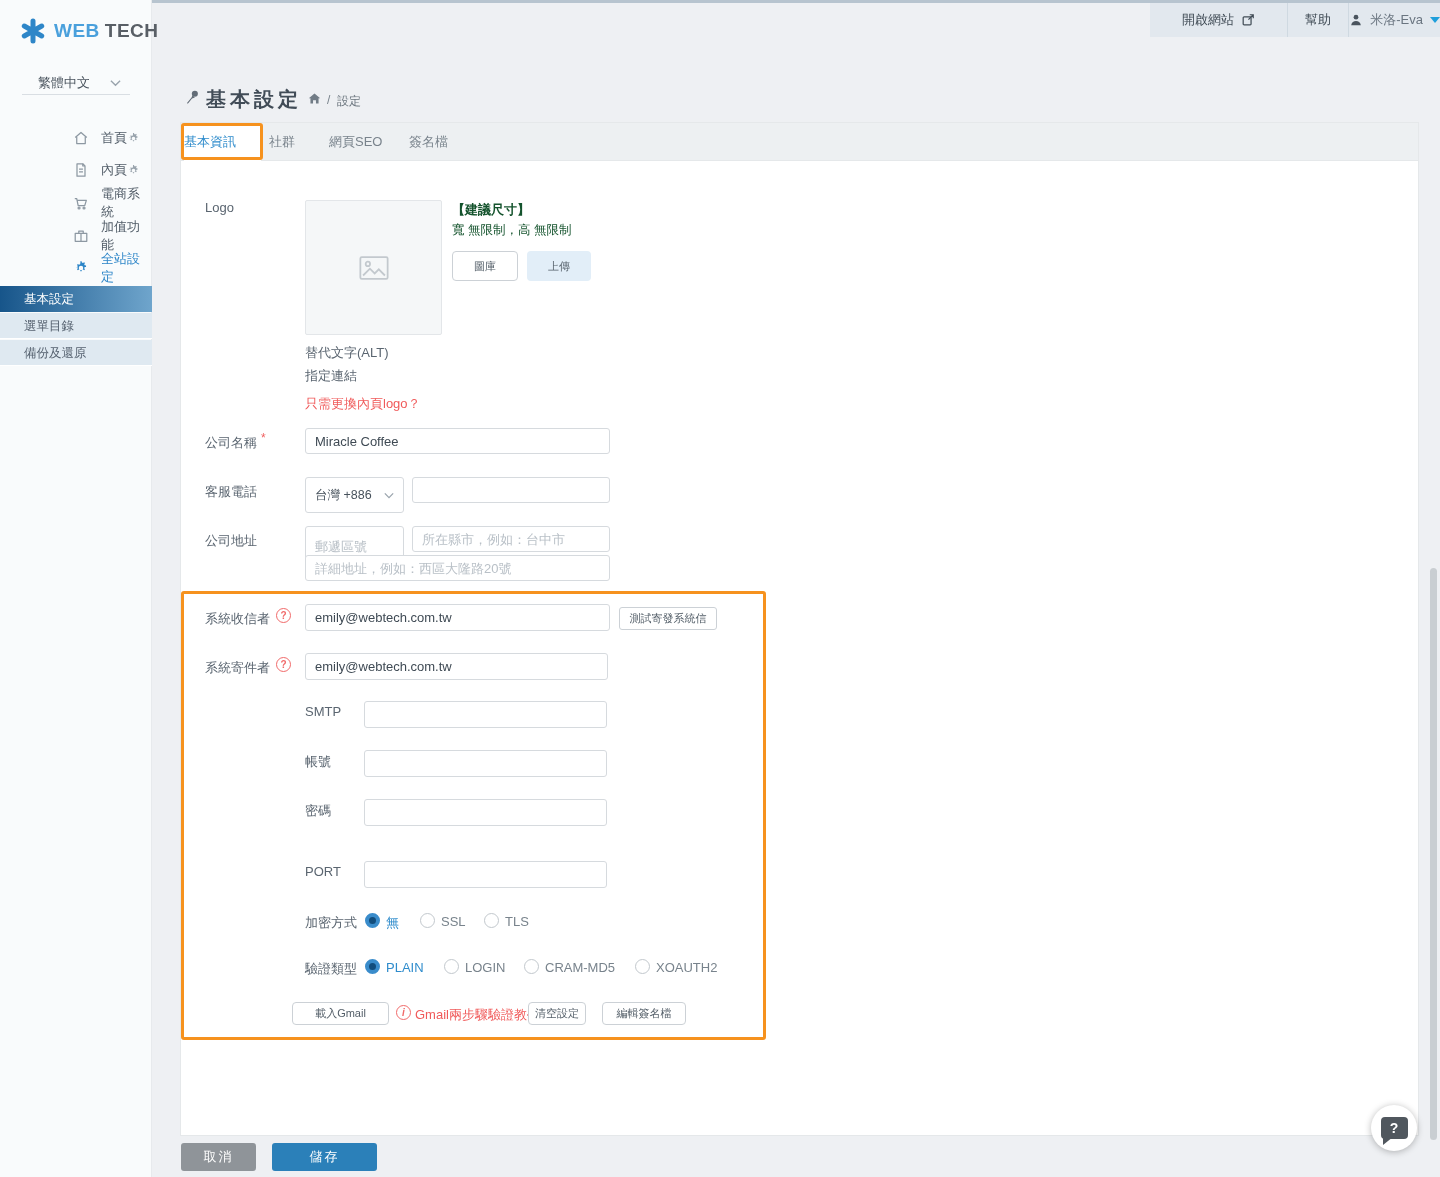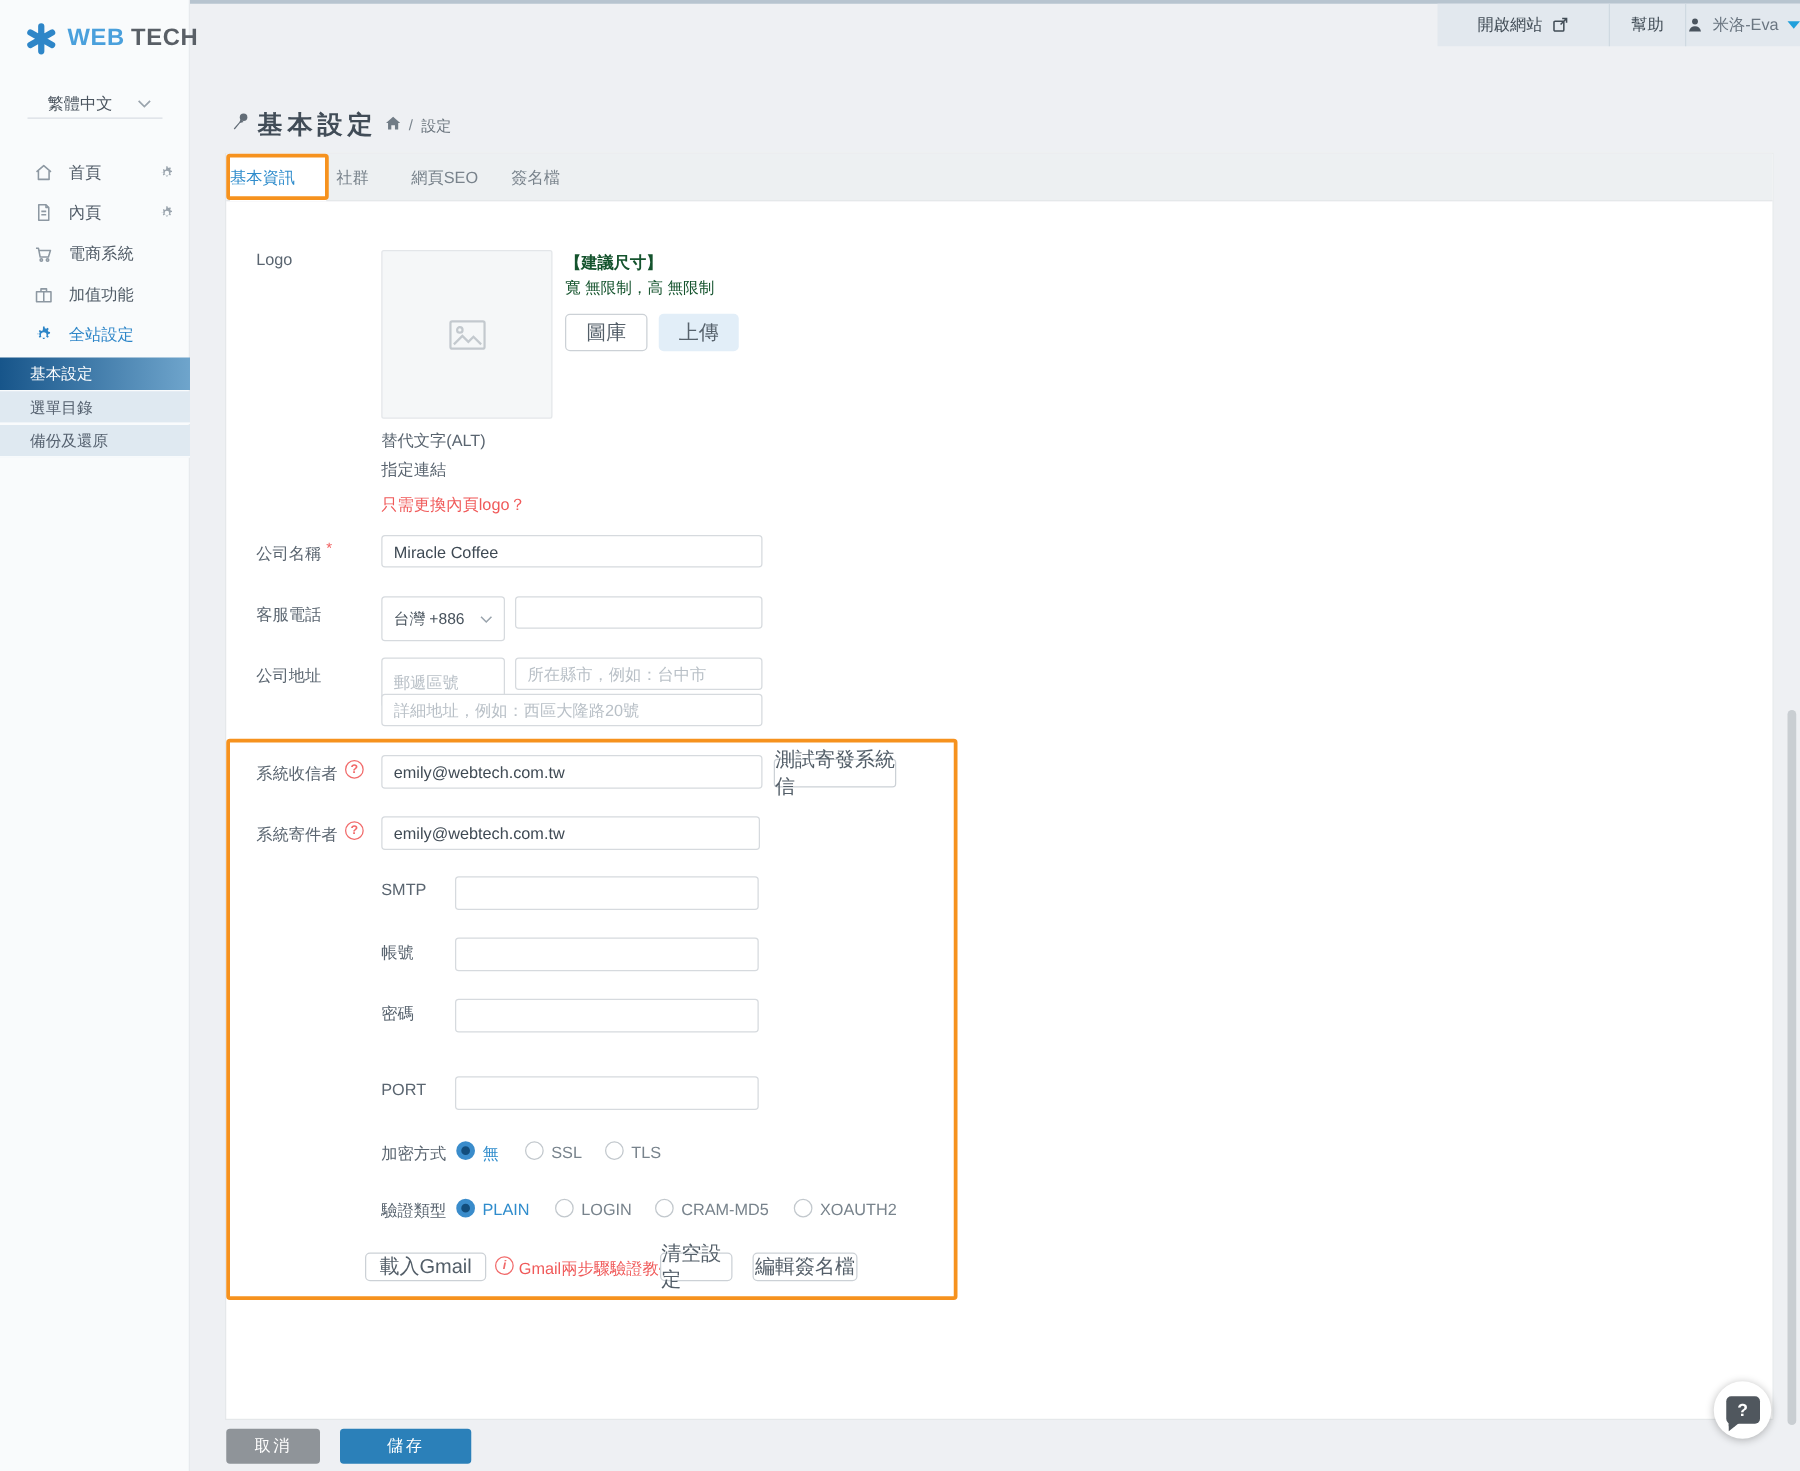--- a/index.html
+++ b/index.html
@@ -8,42 +8,42 @@
   .abs { position:absolute; }
 
   
   .topstrip { left:152px; top:0; width:1288px; height:3px; background:#b7c4cf; }
   .topbar { left:1150px; top:3px; width:290px; height:34px; background:#e2e8ee; display:flex; align-items:center; }
   .tb-item { height:34px; display:flex; align-items:center; justify-content:center; gap:7px; font-size:13px; color:#414c56; cursor:pointer; }
   .tb-sep { width:1px; height:34px; background:#cfd9e1; }
 
   
   .sidebar { left:0; top:0; width:152px; height:1177px; background:#f9fbfc; border-right:1px solid #e7eaed; }
-  .side-item { left:0; width:152px; height:32px; display:flex; align-items:center; font-size:13px; color:#515c67; cursor:pointer; }
+  .side-item { left:0; width:152px; height:32px; display:flex; align-items:center; font-size:13px; color:#515c67; cursor:pointer;padding-left:46px; }
   .side-item .mi { width:16px; height:16px; margin-left:27px; margin-right:12px; color:#8d98a2; flex:none; }
   .side-gear { position:absolute; right:12px; color:#9aa4ad; width:13px; height:13px; cursor:pointer; }
   .sub-item { left:0; width:152px; height:26px; line-height:26px; padding-left:24px; font-size:12.5px; color:#566270; background:#dfe9f1; border-bottom:1px solid #fff; cursor:pointer; }
   .sub-item.active { background:linear-gradient(90deg,#17558a 0%,#6fa5cc 100%); color:#fff; border-bottom:none; }
 
   
   .page-title { font-size:20px; font-weight:bold; color:#414c57; letter-spacing:4px; }
   .crumb { font-size:12px; color:#79838c; }
   .card { left:180px; top:122px; width:1239px; height:1014px; background:#fff; border:1px solid #e5e8ea; }
   .tabstrip { position:absolute; left:0; top:0; width:1237px; height:38px; background:#edf0f2; border-bottom:1px solid #e5e8ea; }
   .tab { position:absolute; top:0; height:38px; line-height:38px; text-align:left; font-size:13px; color:#79838c; cursor:pointer; }
   .tab.active { background:#fff; color:#2f8ccc; }
   .ann { border:3px solid #f6921e; border-radius:3px; pointer-events:none; z-index:50; }
 
   
   .lbl { font-size:13px; color:#5a6570; }
   .blue { color:#14532d; }
   .red  { color:#f05a5a; }
   .inp { position:absolute; background:#fff; border:1px solid #d6dade; border-radius:3px; font-size:13px; color:#3f4a54; padding:12px 9px; font-family:inherit; outline:none; }
   .inp::placeholder { color:#b9c0c7; }
-  .btn { position:absolute; background:#fff; border:1px solid #ccd1d6; border-radius:4px; font-size:16px; color:#535e68; display:flex; align-items:center; justify-content:center; cursor:pointer; }
+  .btn { position:absolute; background:#fff; border:1px solid #ccd1d6; border-radius:4px; font-size:11px; color:#535e68; display:flex; align-items:center; justify-content:center; cursor:pointer; }
   .qmark { position:absolute; width:15px; height:15px; border:1.4px solid #f16a6a; border-radius:50%; color:#f16a6a; font-size:10px; font-weight:bold; display:flex; align-items:center; justify-content:center; }
   .radio { position:absolute; width:15px; height:15px; border-radius:50%; border:1.5px solid #c2c8cd; background:#fff; cursor:pointer; }
   .radio.sel { border:4.5px solid #3a8ccb; background:#124d7c; }
   .ropt { position:absolute; font-size:13px; color:#78838c; cursor:pointer; }
   .ropt.sel { color:#2f8ccc; }
   .select-box { position:absolute; background:#fff; border:1px solid #d6dade; border-radius:3px; font-size:12.5px; color:#47525c; display:flex; align-items:center; padding:0 9px; cursor:pointer; }
 
   
   .act-btn { position:absolute; height:28px; border:none; border-radius:3px; color:#fff; font-size:13px; letter-spacing:2px; cursor:pointer; font-family:inherit; }
   .fab { position:absolute; left:1371px; top:1105px; width:46px; height:46px; border-radius:50%; background:#fff; box-shadow:0 1px 7px rgba(0,0,0,.28); display:flex; align-items:center; justify-content:center; cursor:pointer; }
@@ -190,21 +190,21 @@
 <span class="abs lbl" style="left:205px;top:483px">客服電話</span>
 <div class="select-box" style="left:305px;top:477px;width:99px;height:36px">
   <span style="flex:1">台灣 +886</span>
   <svg width="10" height="7" viewBox="0 0 12 8" fill="none" stroke="#9aa4ad" stroke-width="1.5">
       <path d="M1 1.5l5 5 5-5"></path>
     </svg>
 </div>
 <input class="inp" style="left: 412px; top: 477px; width: 198px; height: 26px;">
 
 <span class="abs lbl" style="left:205px;top:532px">公司地址</span>
-<input class="inp" style="left: 305px; top: 526px; width: 99px; height: 40px; font-family: Liberation Serif, serif;" placeholder="郵遞區號">
+<input class="inp" style="left: 305px; top: 526px; width: 99px; height: 40px;" placeholder="郵遞區號">
 <input class="inp" style="left: 412px; top: 526px; width: 198px; height: 26px;" placeholder="所在縣市，例如：台中市">
 <input class="inp" style="left: 305px; top: 555px; width: 305px; height: 26px;" placeholder="詳細地址，例如：西區大隆路20號">
 
 <div class="abs ann" style="left:181px;top:591px;width:585px;height:449px"></div>
 
 <span class="abs lbl" style="left:205px;top:610px">系統收信者</span>
 <span class="qmark" style="left:276px;top:608px">?</span>
 <input class="inp" style="left: 305px; top: 604px; width: 305px; height: 27px;" value="emily@webtech.com.tw">
 <div class="btn" style="left:619px;top:607px;width:98px;height:23px;border-radius:3px">測試寄發系統信</div>
 

